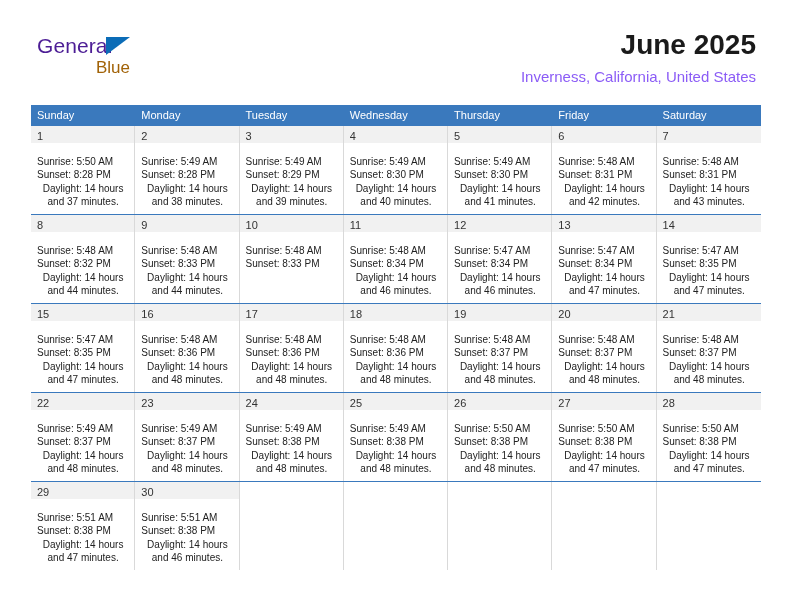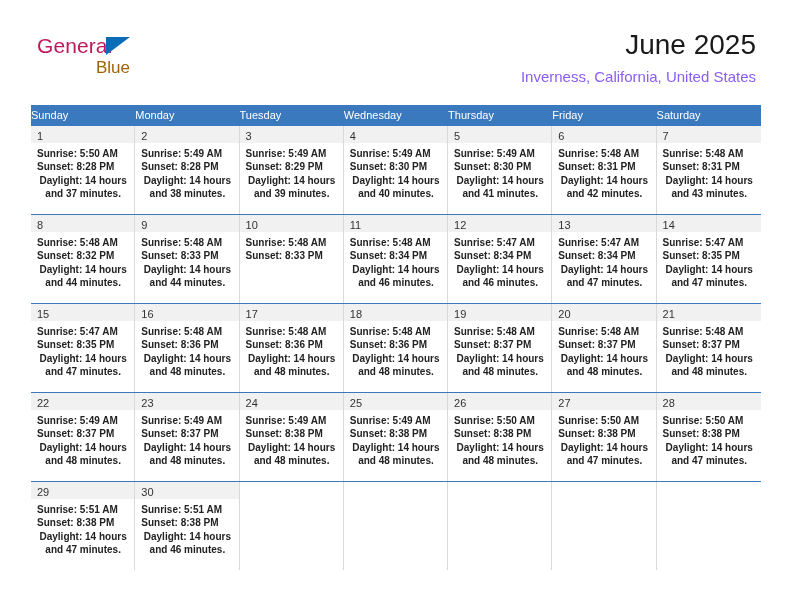--- a/index.html
+++ b/index.html
@@ -34,21 +34,21 @@
     left: 37px;
     top: 34px;
     width: 180px;
     height: 50px;
   }
   .logo-general {
     position: absolute;
     left: 0;
     top: 0;
     font-size: 21px;
-    color: #be185d;
+    color: #4c1d95;
     letter-spacing: 0.1px;
     line-height: 24px;
   }
   .logo-triangle {
     position: absolute;
     left: 69px;
     top: 3px;
     width: 0;
     height: 0;
     border-left: 24px solid #0b6cb7;
@@ -63,21 +63,21 @@
     line-height: 24px;
   }
   .title-block {
     position: absolute;
     right: 36px;
     top: 28px;
     text-align: right;
   }
   .cal-title {
     font-size: 28px;
-    font-weight: normal;
+    font-weight: bold;
     color: #1a1a1a;
     line-height: 34px;
     white-space: nowrap;
   }
   .cal-subtitle {
     margin-top: 6px;
     font-size: 15px;
     color: #8b5cf6;
     line-height: 18px;
     white-space: nowrap;
@@ -93,21 +93,21 @@
   .weekday-row {
     display: flex;
     width: 730px;
     background: #3a79bd;
     height: 20px;
   }
   .weekday {
     flex: 0 0 104.28px;
     width: 104.28px;
     box-sizing: border-box;
-    padding-left: 0;
+    padding-left: 6px;
     color: #ffffff;
     font-size: 11px;
     line-height: 20px;
     white-space: nowrap;
     overflow: hidden;
   }
   .week-row {
     display: flex;
     width: 730px;
     border-top: 1px solid #3a79bd;
@@ -133,22 +133,21 @@
     background: #f1f1f1;
     padding-left: 6px;
     box-sizing: border-box;
   }
   .daynum {
     font-size: 11px;
     color: #333333;
     line-height: 17px;
   }
   .day-info {
-    padding: 4px 5px 0 6px;
-    font-weight: bold;
+    padding: 12px 5px 0 6px;
   }
   .day-info div {
     font-size: 10px;
     line-height: 13.3px;
     color: #222222;
     white-space: nowrap;
   }
   .day-info .daylight-line {
     white-space: normal;
     text-align: center;

